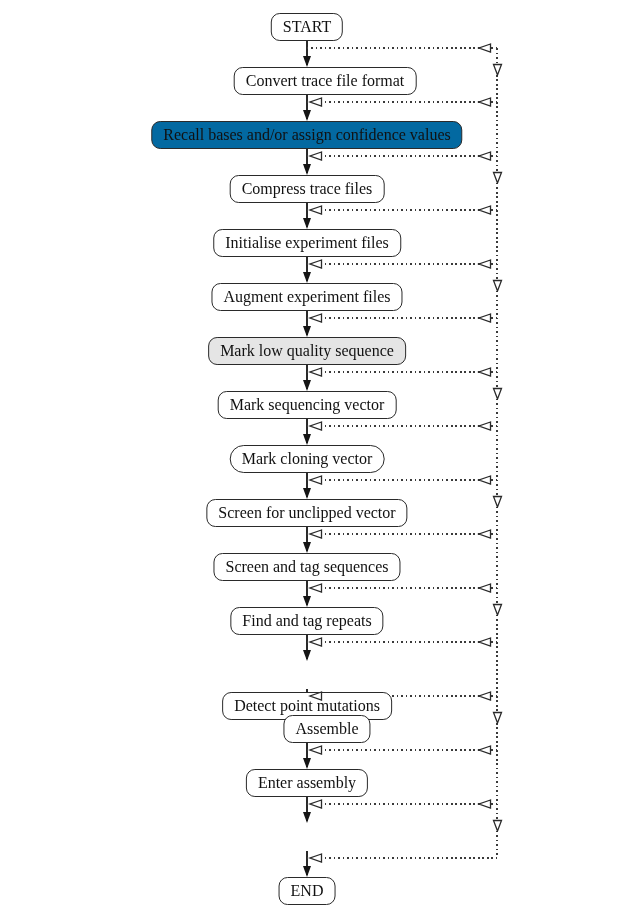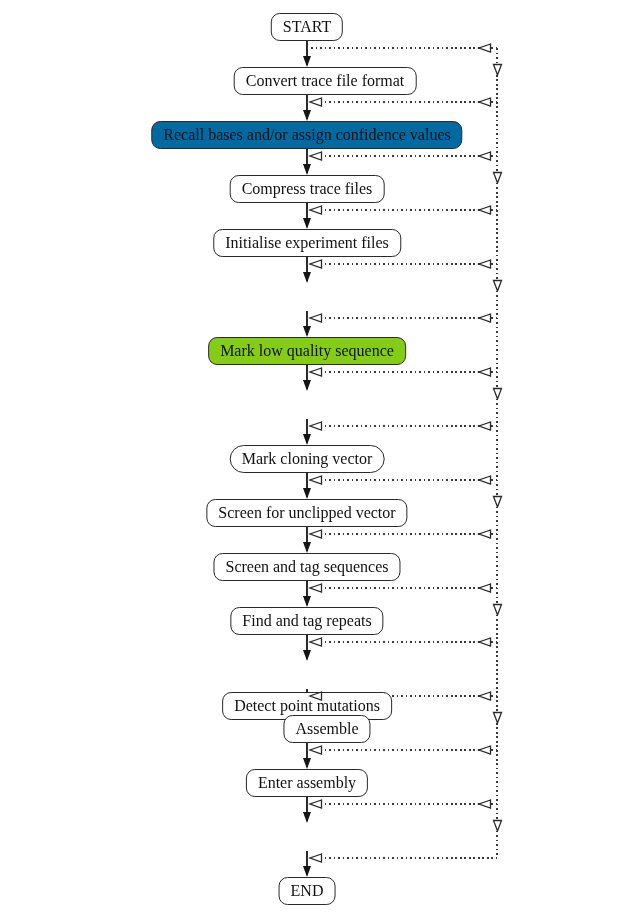--- a/index.html
+++ b/index.html
@@ -59,21 +59,23 @@
 </style>
 </head>
 <body>
 
 <div id="canvas" style="background: rgb(255, 255, 255);">
     <div class="node" style="left: 307px; top: 13px; background: rgb(255, 255, 255);">START</div>
     <div class="node" style="left: 307px; top: 67px; background: rgb(255, 255, 255); margin-left: 18px;">Convert trace file format</div>
     <div class="node" style="left: 307px; top: 121px; background: #0369a1;">Recall bases and/or assign confidence values</div>
     <div class="node" style="left: 307px; top: 175px; background: rgb(255, 255, 255);">Compress trace files</div>
     <div class="node" style="left: 307px; top: 229px; background: rgb(255, 255, 255);">Initialise experiment files</div>
-    <div class="node" style="left: 307px; top: 337px; background: #84cc16;">Mark low quality sequence</div>
+    <div class="node" style="left: 307px; top: 283px; background: rgb(255, 255, 255);">Augment experiment files</div>
+    <div class="node" style="left: 307px; top: 337px; background: #e5e5e5;">Mark low quality sequence</div>
+    <div class="node" style="left: 307px; top: 391px; background: rgb(255, 255, 255);">Mark sequencing vector</div>
     <div class="node" style="left: 307px; top: 445px; background: rgb(255, 255, 255); border-radius: 14px;">Mark cloning vector</div>
     <div class="node" style="left: 307px; top: 499px; background: rgb(255, 255, 255);">Screen for unclipped vector</div>
     <div class="node" style="left: 307px; top: 553px; background: rgb(255, 255, 255);">Screen and tag sequences</div>
     <div class="node" style="left: 307px; top: 607px; background: rgb(255, 255, 255);">Find and tag repeats</div>
     <div class="node" style="left: 307px; top: 692px; background: rgb(255, 255, 255);">Detect point mutations</div>
     <div class="node" style="left: 307px; top: 715px; background: rgb(255, 255, 255); margin-left: 20px;">Assemble</div>
     <div class="node" style="left: 307px; top: 769px; background: rgb(255, 255, 255);">Enter assembly</div>
     <div class="node" style="left: 307px; top: 877px; background: rgb(255, 255, 255);">END</div>
     <div class="vline" style="left: 306px; top: 41px; height: 24px;"></div>
     <div class="solid-arrowhead" style="left: 302.5px; top: 56px;"></div>

